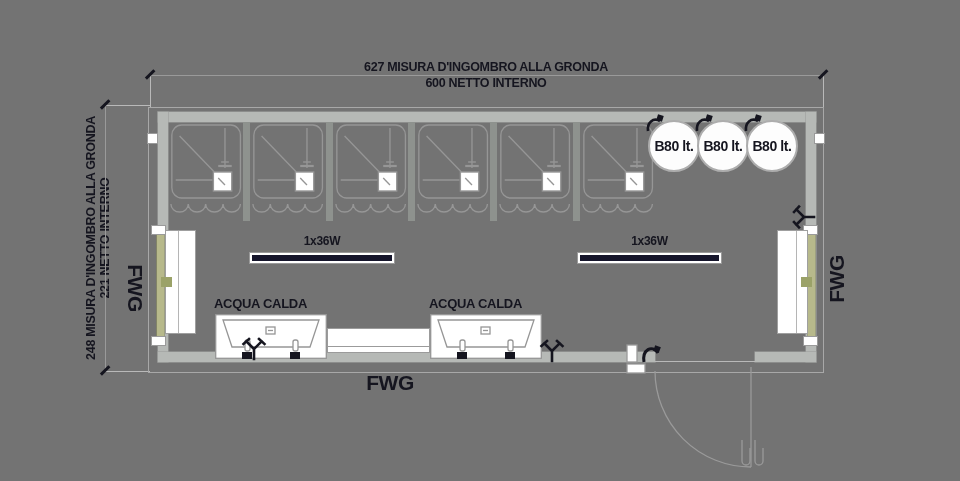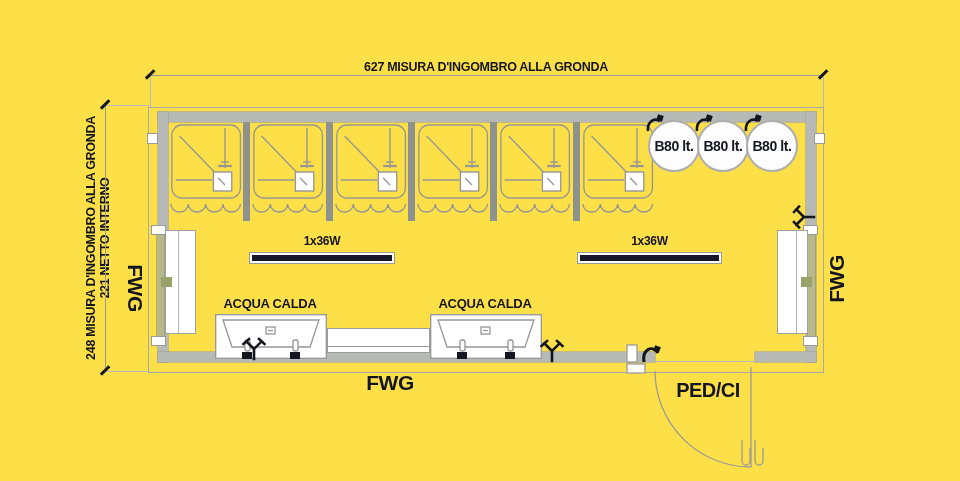--- a/index.html
+++ b/index.html
@@ -1,18 +1,18 @@
 <!DOCTYPE html>
 <html style="--wall: #b6b9b6; --partition: #8e928e; --window: #b7b98b; --window_handle: #9ba268; --light_bar: #15152b; --text: #15151f;"><head>
 <meta charset="utf-8">
 <style>
   * { box-sizing: border-box; margin: 0; padding: 0; }
   html,body { background:#ffffff; }
   .canvas {
-    position: relative; width: 960px; height: 481px; background: #fde047;
+    position: relative; width: 960px; height: 481px; background: #737373;
     font-family: "Liberation Sans", sans-serif; color: var(--text, #15151f);
     overflow: hidden;
   }
   .abs { position: absolute; }
   .hline { position:absolute; height:1px; background:#9a9a9a; }
   .vline { position:absolute; width:1px; background:#9a9a9a; }
   .thin  { background:#b9b9b9; }
   .wall  { position:absolute; background: var(--wall, #b6b9b6); box-shadow: 0 0 0 0.6px #9d9f9d; }
   .outer-frame { position:absolute; border:1px solid #a8a8a8; }
   .tick { position:absolute; width:12px; height:2.6px; background:var(--text,#15151f); transform:rotate(-45deg); }
@@ -26,37 +26,38 @@
   .stalls { position:absolute; display:flex; }
   .stall { flex:1 1 auto; position:relative; }
   .partition { flex:0 0 7px; background: var(--partition, #8e928e); height:99px; }
   .boiler { position:absolute; width:52px; height:52px; border-radius:50%;
             border:2px solid #adadad; background:#fdfdfd; display:flex; align-items:center; justify-content:center; }
   .boiler span { font-weight:bold; font-size:14px; letter-spacing:-0.4px; white-space:nowrap; }
   .tap { position:absolute; width:22px; height:20px; }
   .light-fixture { position:absolute; height:12px; border:1px solid #9a9a9a; background:#fff; padding:2px; }
   .light-bar { width:100%; height:100%; background: var(--light_bar, #15152b); }
   .light-label { position:absolute; text-align:center; font-weight:600; font-size:12px; letter-spacing:-0.3px; }
-  .sink-label { position:absolute; text-align:center; font-weight:bold; font-size:13px; letter-spacing:-0.3px; }
+  .sink-label { position:absolute; font-weight:bold; font-size:13px; letter-spacing:-0.3px; }
   .window-strip { position:absolute; width:7px; background: var(--window, #b7b98b); box-shadow:0 0 0 0.6px #8e9060; }
   .window-cap { position:absolute; width:15px; height:10px; background:#fff; border:1px solid #9a9a9a; }
   .window-handle { position:absolute; width:11px; height:10px; background: var(--window_handle, #9ba268); }
   .sill { position:absolute; border:1px solid #9f9f9f; background:#fff; }
   .sill .divider { position:absolute; top:0; bottom:0; width:1px; background:#b5b5b5; }
   .wall-square { position:absolute; width:11px; height:11px; background:#fff; border:1px solid #9a9a9a; }
   .bench { position:absolute; border:1px solid #9b9b9b; background:#fff; }
   .bench .shelf-line { position:absolute; left:0; right:0; height:1px; background:#9b9b9b; bottom:5px; }
   svg { display:block; overflow:visible; }
 </style>
 </head>
 <body>
 
 <div class="canvas">
 
   <div class="dimtext" style="left:286px; top:60px; width:400px;">627 MISURA D'INGOMBRO ALLA GRONDA</div>
+  <div class="dimtext" style="left:286px; top:76px; width:400px;">600 NETTO INTERNO</div>
   <div class="hline" style="left:150px; top:75px; width:673px;"></div>
   <div class="vline thin" style="left:150px; top:75px; height:33px;"></div>
   <div class="vline thin" style="left:823px; top:75px; height:33px;"></div>
   <div class="tick" style="left:144px; top:73px;"></div>
   <div class="tick" style="left:817px; top:73px;"></div>
 
   <div class="vdim-outer" style="left:84px; top:104px; width:28px; height:267px;">
     <div class="vdim-inner" style="width:267px; height:28px; left:-119.5px; top:119.5px;">
       <div>248 MISURA D'INGOMBRO ALLA GRONDA</div>
       <div>221 NETTO INTERNO</div>
@@ -287,15 +288,14 @@
       <rect x="7" y="5" width="10" height="17" fill="#ffffff"></rect>
       <rect x="7" y="24" width="18" height="9" fill="#ffffff"></rect>
     </g>
     <path d="M24,22 C22,10 32,4 38,13" fill="none" stroke="#15151f" stroke-width="3"></path>
     <rect x="34" y="6" width="6" height="6" fill="#15151f" transform="rotate(20 37 9)"></rect>
   </svg>
 
   <div class="biglabel" style="left:111px; top:277px; width:50px; height:22px; transform:rotate(90deg);">FWG</div>
   <div class="biglabel" style="left:811px; top:268px; width:50px; height:22px; transform:rotate(-90deg);">FWG</div>
   <div class="biglabel" style="left:350px; top:371px; width:80px;">FWG</div>
-  <div class="biglabel" style="left:660px; top:379px; width:96px; font-size:20px;">PED/CI</div>
 
 </div>
 
 </body></html>

